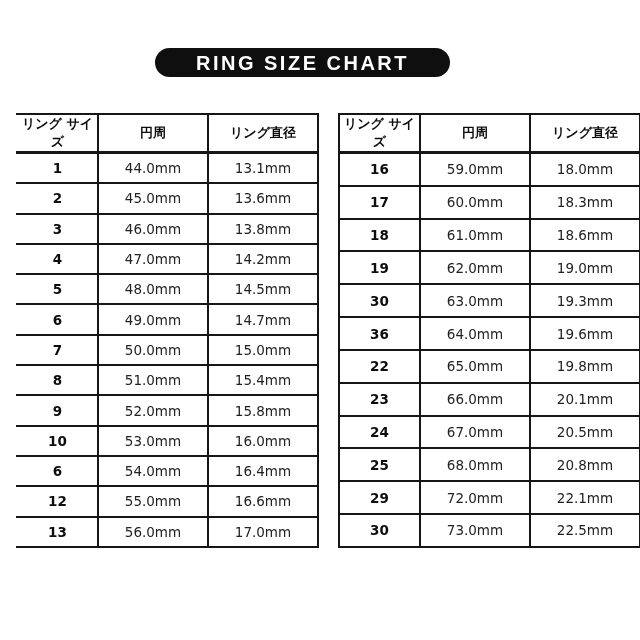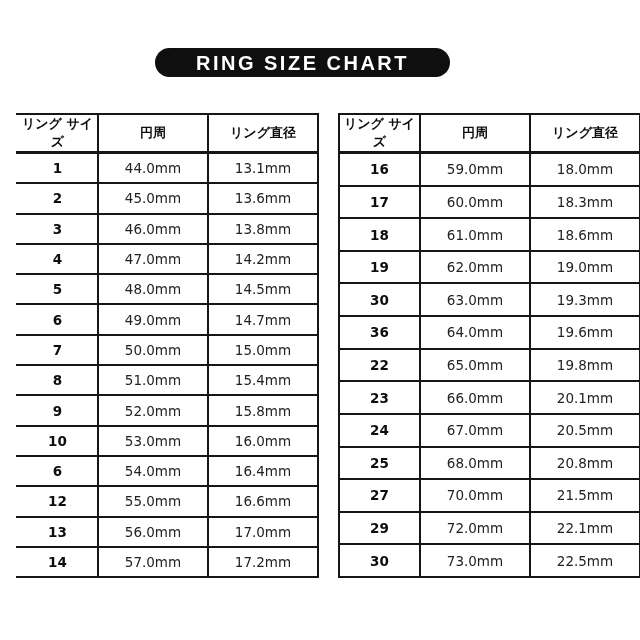--- a/index.html
+++ b/index.html
@@ -154,25 +154,20 @@
         <tr>
           <td class="size-col">12</td>
           <td>55.0mm</td>
           <td>16.6mm</td>
         </tr>
         <tr>
           <td class="size-col">13</td>
           <td>56.0mm</td>
           <td>17.0mm</td>
         </tr>
-        <tr>
-          <td class="size-col">14</td>
-          <td>57.0mm</td>
-          <td>17.2mm</td>
-        </tr>
       </tbody>
   </table>
 
   <table class="size-table table-right">
     <colgroup>
       <col class="c-size">
         <col class="c-circ">
         <col class="c-diam">
     </colgroup>
     <thead>
@@ -227,25 +222,20 @@
           <td class="size-col">24</td>
           <td>67.0mm</td>
           <td>20.5mm</td>
         </tr>
         <tr>
           <td class="size-col">25</td>
           <td>68.0mm</td>
           <td>20.8mm</td>
         </tr>
         <tr>
-          <td class="size-col">27</td>
-          <td>70.0mm</td>
-          <td>21.5mm</td>
-        </tr>
-        <tr>
           <td class="size-col">29</td>
           <td>72.0mm</td>
           <td>22.1mm</td>
         </tr>
         <tr>
           <td class="size-col">30</td>
           <td>73.0mm</td>
           <td>22.5mm</td>
         </tr>
       </tbody>

